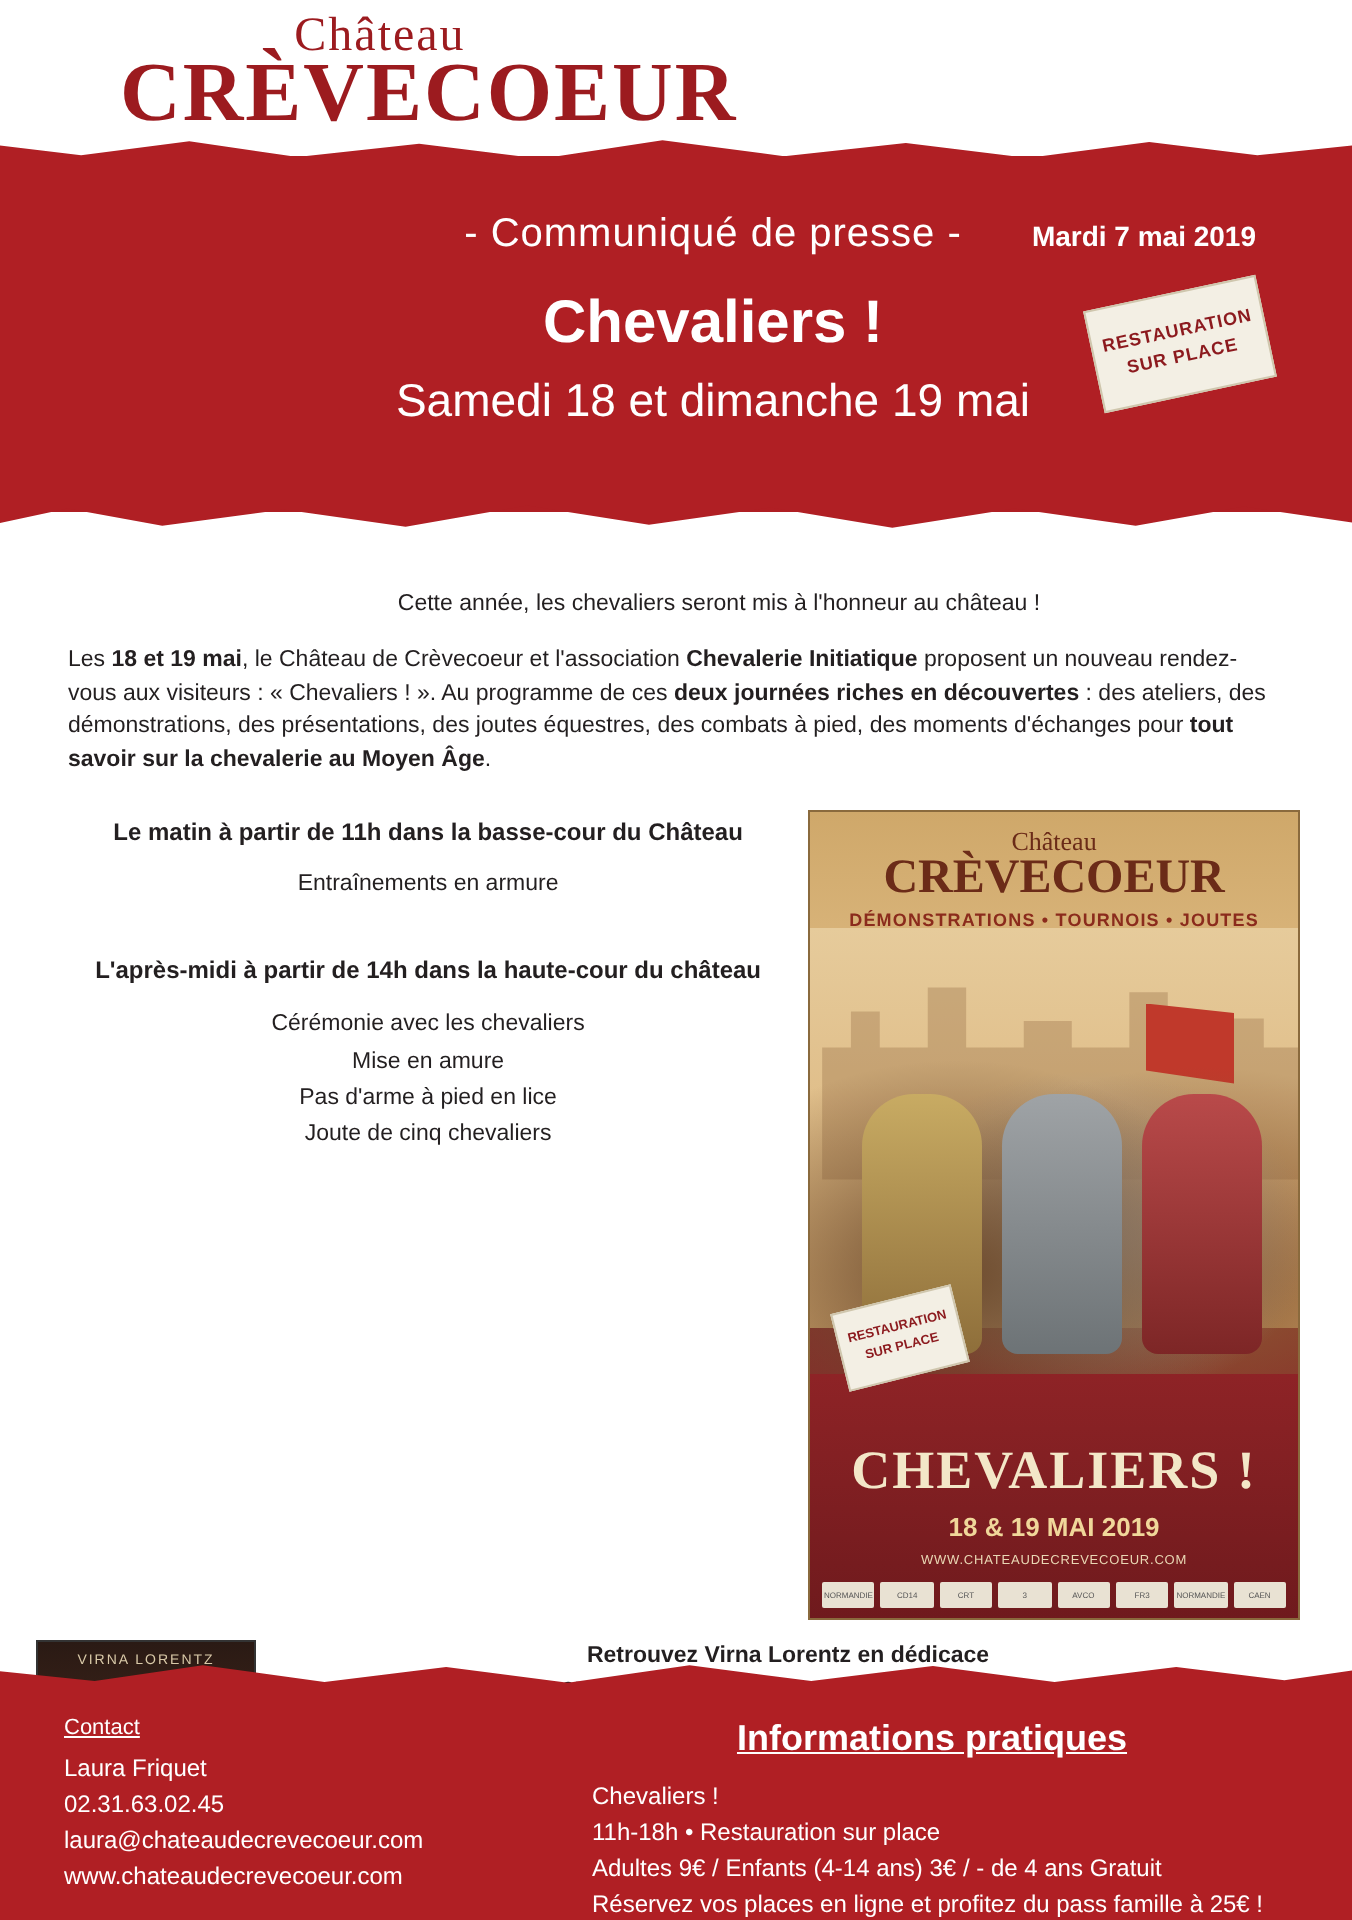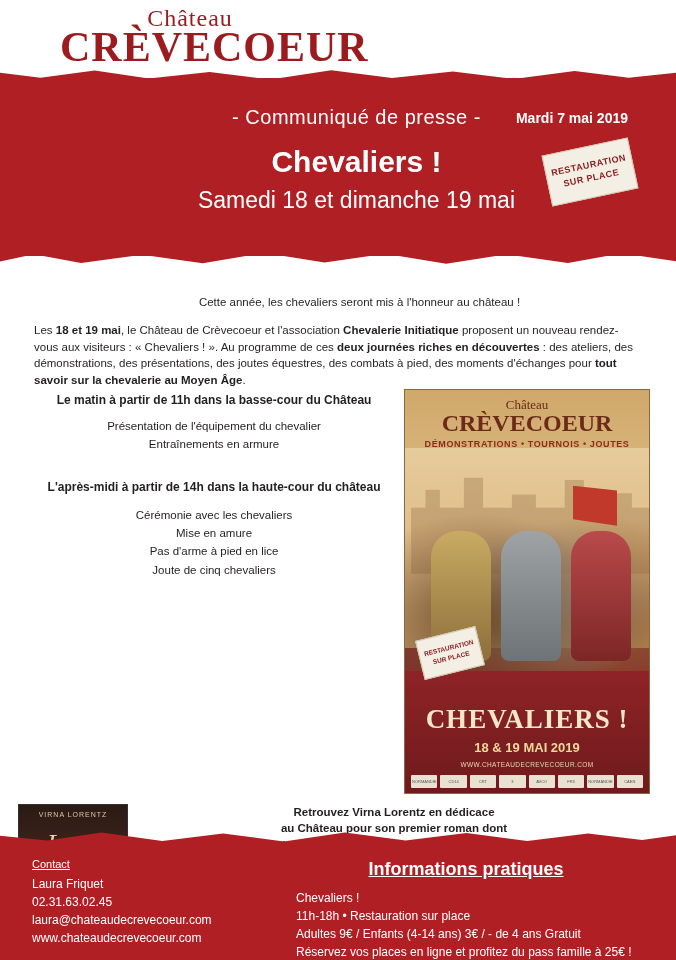--- a/index.html
+++ b/index.html
@@ -111,20 +111,21 @@
     margin: 0 34px;
     font-size: 11.5px;
     line-height: 1.45;
     text-align: left;
   }
   .para b { font-weight: bold; }
 
   
   .mid {
     display:flex;
+    margin-top: 16px;
     padding: 0 26px 0 34px;
     gap: 10px;
   }
   .program {
     width: 372px;
     text-align:center;
     font-size: 11.5px;
   }
   .prog-head {
     font-weight: bold;
@@ -297,21 +298,20 @@
 <div class="intro">Cette année, les chevaliers seront mis à l'honneur au château !</div>
 
 <div class="para">
   <span>Les </span><b>18 et 19 mai</b><span>, le Château de Crèvecoeur et l'association </span><b>Chevalerie Initiatique</b><span> proposent un nouveau rendez-vous aux visiteurs : « Chevaliers ! ». Au programme de ces </span><b>deux journées riches en découvertes</b><span> : des ateliers, des démonstrations, des présentations, des joutes équestres, des combats à pied, des moments d'échanges pour </span><b>tout savoir sur la chevalerie au Moyen Âge</b><span>.</span>
 </div>
 
 <div class="mid">
 
   <div class="program">
     <div class="prog-head">Le matin à partir de 11h dans la basse-cour du Château</div>
-    <div class="prog-item">Présentation de l'équipement du chevalier</div>
     <div class="prog-item">Entraînements en armure</div>
 
     <div class="prog-head second">L'après-midi à partir de 14h dans la haute-cour du château</div>
     <div class="prog-item">Cérémonie avec les chevaliers</div>
     <div class="prog-item">Mise en amure</div>
     <div class="prog-item">Pas d'arme à pied en lice</div>
     <div class="prog-item">Joute de cinq chevaliers</div>
   </div>
 
   <div class="poster">

